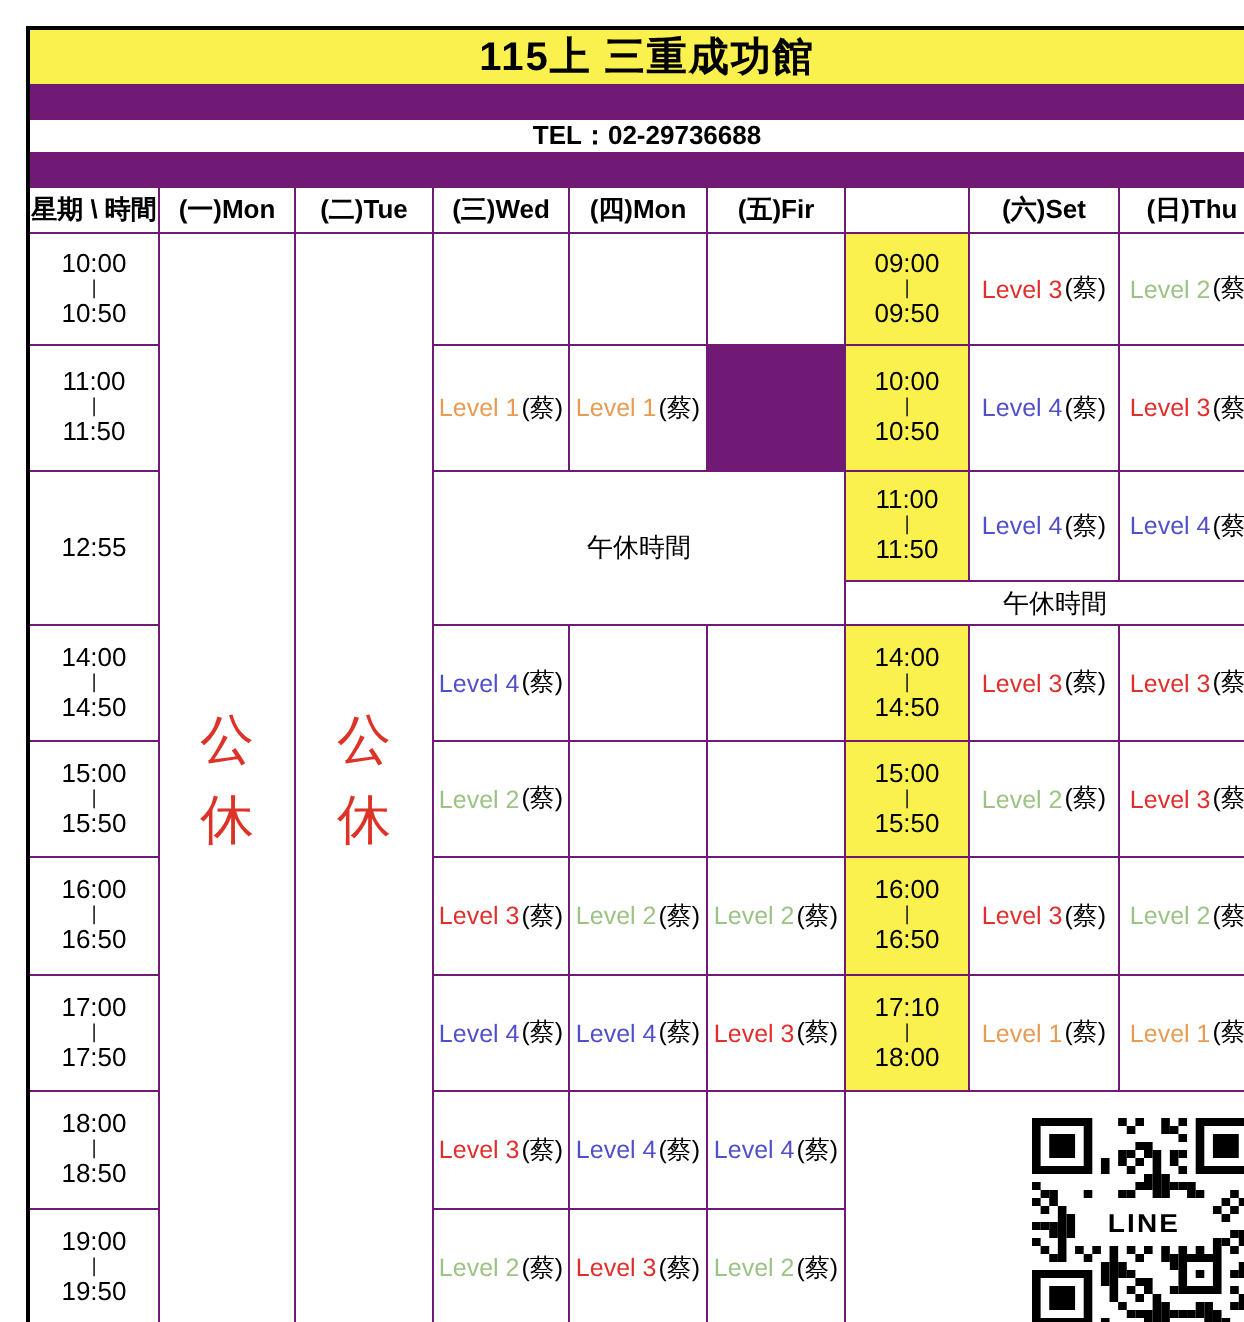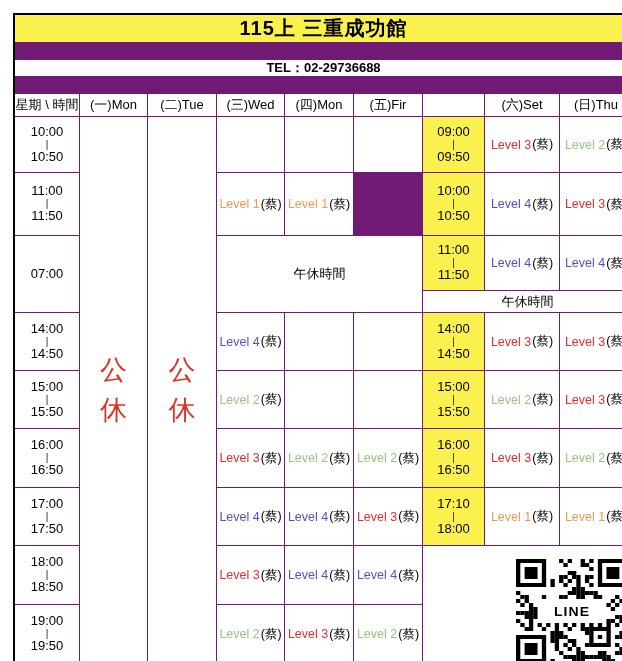--- a/index.html
+++ b/index.html
@@ -24,21 +24,21 @@
     align-items:center;
     justify-content:center;
     text-align:center;
     overflow:hidden;
   }
   .title{grid-column:1/-1;grid-row:1;background:var(--yellow);font-size:20px;font-weight:bold;letter-spacing:1px;}
   .sub{grid-column:1/-1;font-size:13px;font-weight:bold;}
   .r2{grid-row:2;}
   .r3{grid-row:3;}
   .r4{grid-row:4;font-size:12px;}
-  .dayhead{font-size:13px;font-weight:normal;white-space:nowrap;}
+  .dayhead{font-size:13px;font-weight:bold;white-space:nowrap;}
   .time{flex-direction:column;font-size:13px;line-height:1.12;font-weight:normal;}
   .time .bar{font-size:10px;line-height:1;color:#222;}
   .yellow{background:var(--yellow);}
   .closed{flex-direction:column;color:var(--closed);font-size:27px;gap:13px;line-height:1;}
   .biglabel{font-size:13px;}
   .klass{font-size:12.5px;white-space:nowrap;}
   .klass .teacher{color:#000;margin-left:1px;}
   .qrcell{justify-content:flex-end;padding-right:4px;}
 </style>
 </head>
@@ -61,21 +61,21 @@
       <span>10:00</span>
       <span class="bar">|</span>
       <span>10:50</span>
     </div>
     <div class="cell time" style="grid-area: 7 / 1;">
       <span>11:00</span>
       <span class="bar">|</span>
       <span>11:50</span>
     </div>
     <div class="cell time" style="grid-area: 8 / 1 / span 2;">
-      <span>07:00</span>
+      <span>12:55</span>
     </div>
     <div class="cell time" style="grid-area: 10 / 1;">
       <span>14:00</span>
       <span class="bar">|</span>
       <span>14:50</span>
     </div>
     <div class="cell time" style="grid-area: 11 / 1;">
       <span>15:00</span>
       <span class="bar">|</span>
       <span>15:50</span>

